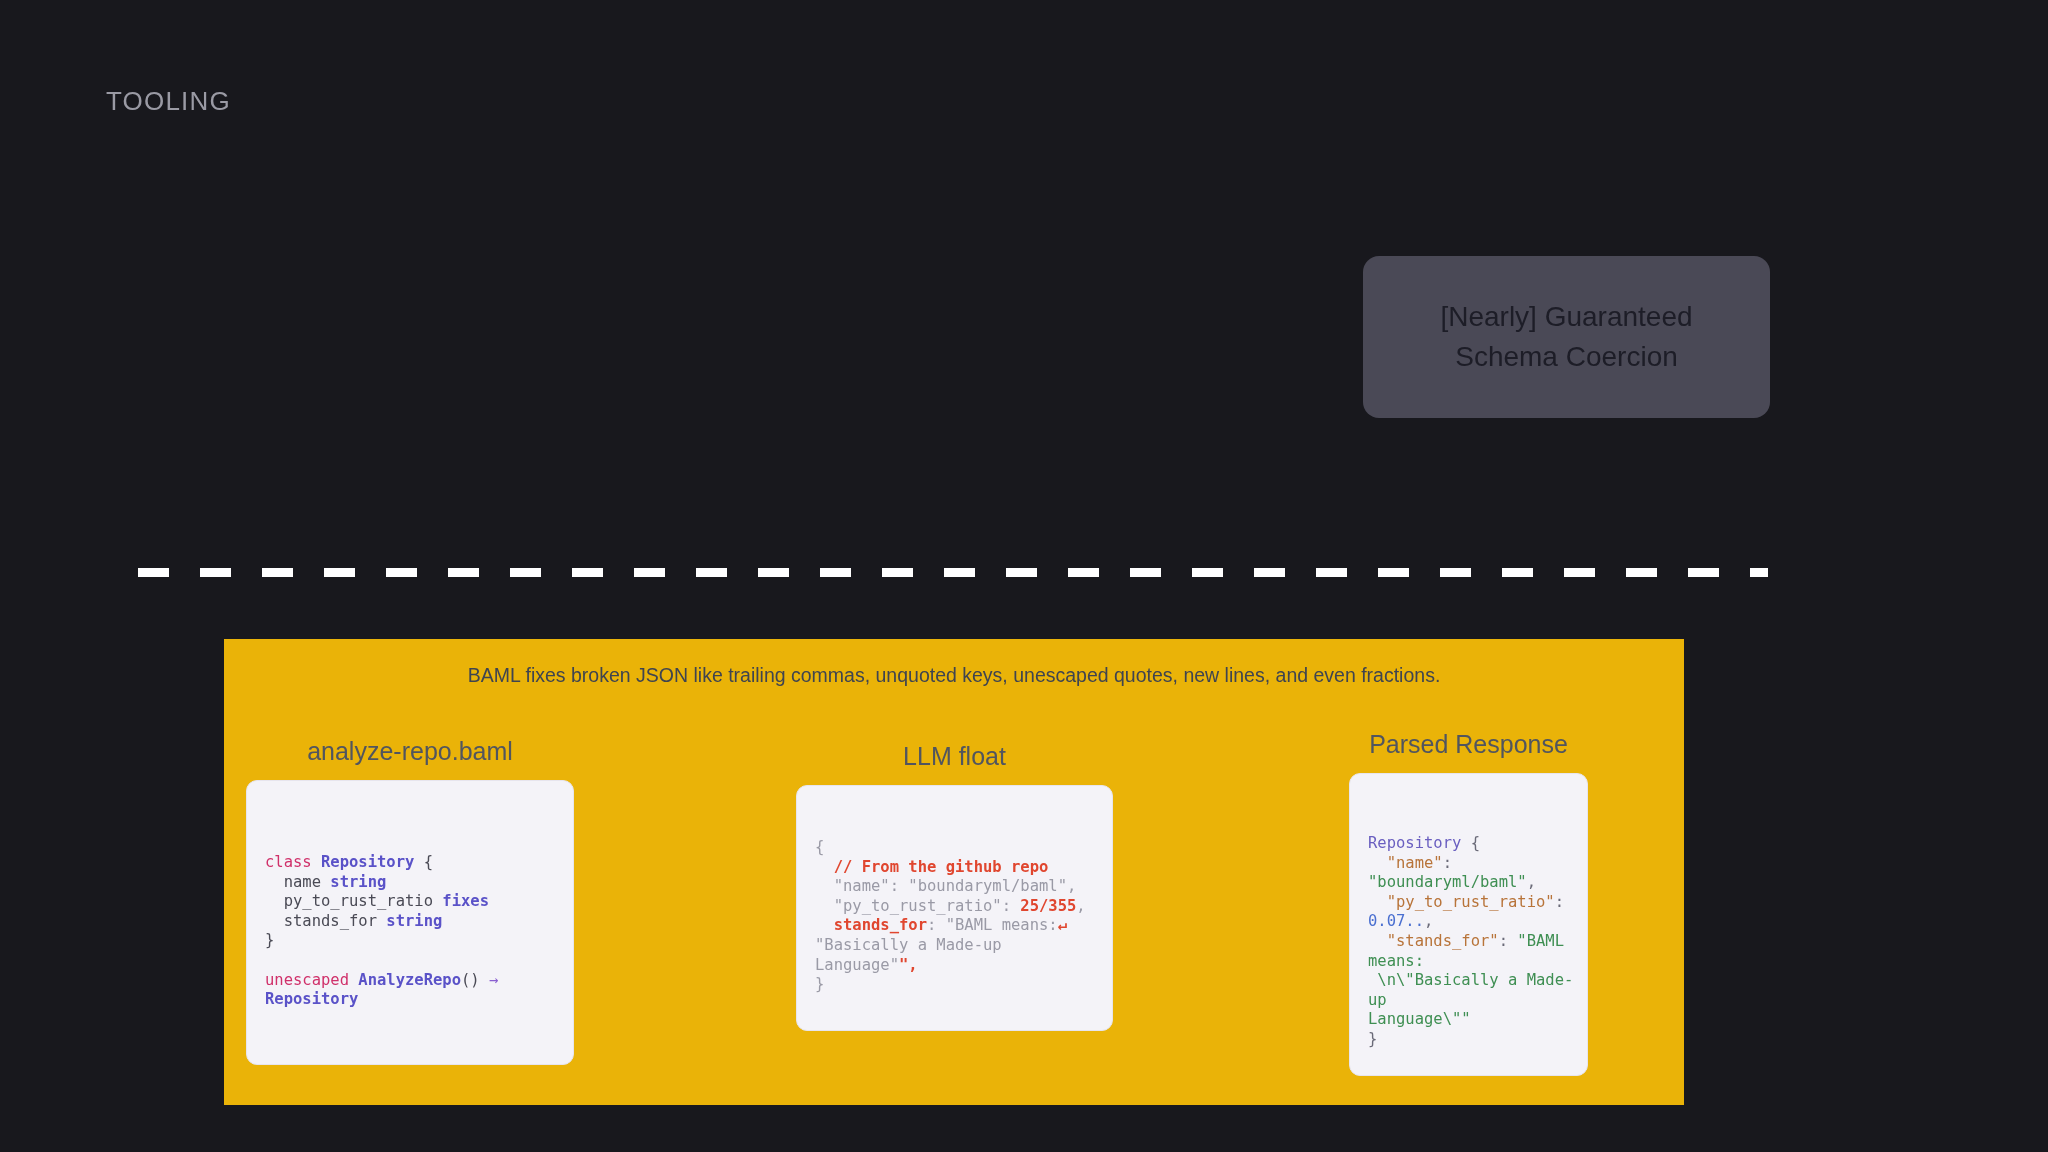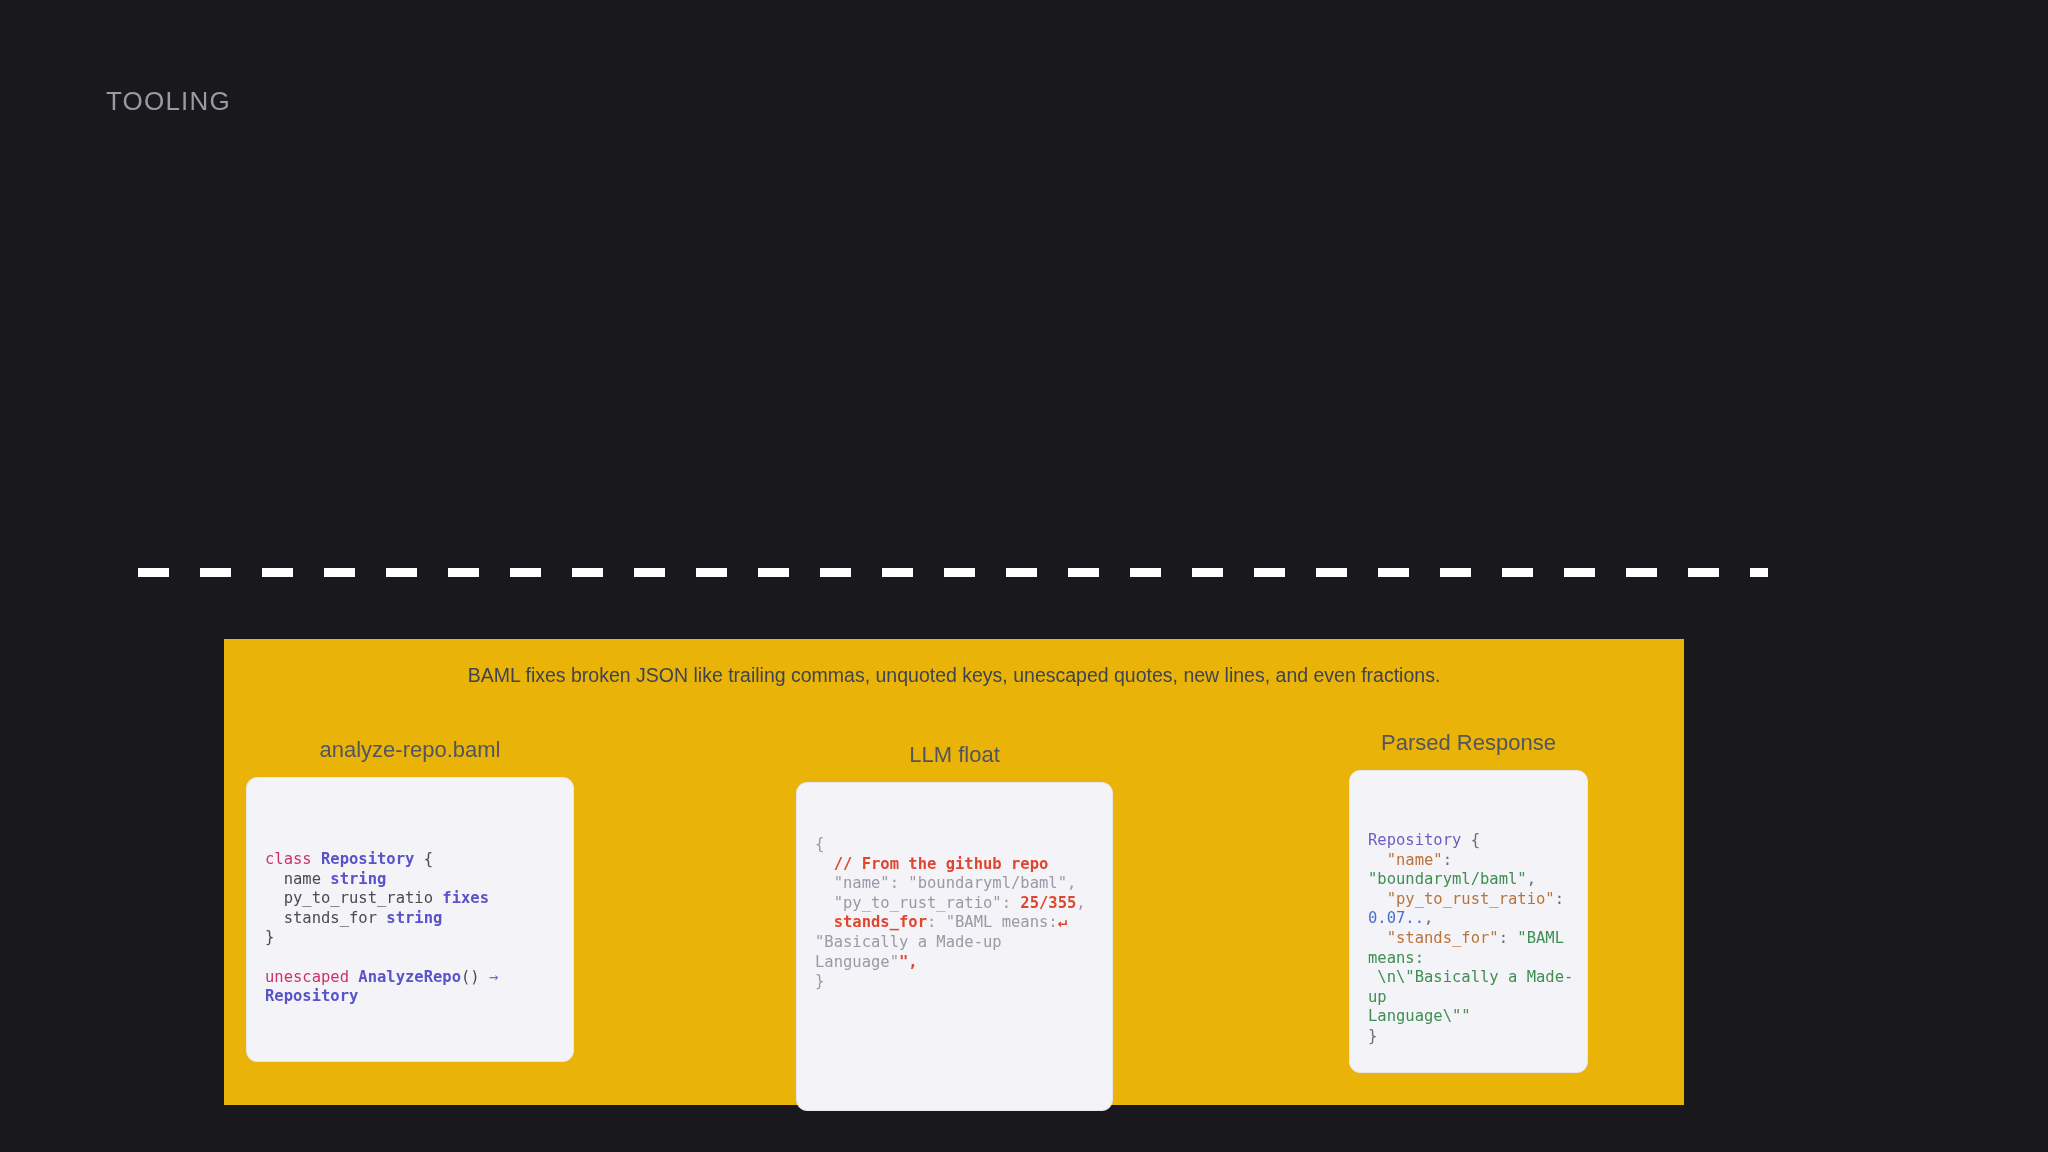--- a/index.html
+++ b/index.html
@@ -85,21 +85,21 @@
     width: 100%;
     text-align: center;
     font-size: 19.5px;
     color: #3f4450;
   }
 
   
   .col { position: absolute; }
   .col-label {
     text-align: center;
-    font-size: 22px;
+    font-size: 25px;
     color: #51555f;
     margin-bottom: 14px;
   }
   .code-card {
     background: #f4f3f8;
     border: 1px solid #e7e5ee;
     border-radius: 11px;
     overflow: hidden;
     position: relative;
   }
@@ -113,21 +113,21 @@
     white-space: pre-wrap;
     word-break: break-word;
   }
 
   
   .col-baml   { left: 22px;   top: 98px;  width: 328px; }
   .col-baml   .code-card { height: 285px; }
   .col-baml   .code { top: 72px; }
 
   .col-llm    { left: 572px;  top: 103px; width: 317px; }
-  .col-llm    .code-card { height: 329px; }
+  .col-llm    .code-card { height: 246px; }
   .col-llm    .code { top: 52px; }
 
   .col-parsed { left: 1113px; top: 91px; width: 251px; padding-left: 12px; }
   .col-parsed .code-card { height: 303px; }
   .col-parsed .code { top: 60px; }
 
   
   .kw       { color: #d0306a; }
   .type     { color: #5a52c8; font-weight: bold; }
   .ident    { color: #5a52c8; font-weight: bold; }
@@ -143,20 +143,23 @@
   .ppunct   { color: #6a6a78; }
 </style>
 </head>
 <body>
 
 <div class="stage">
 
   <div class="eyebrow">TOOLING</div>
 
   <div class="tabs">
+    <div class="tab tab-2 inactive">
+      <span>[Nearly] Guaranteed Schema Coercion</span>
+    </div>
   </div>
 
   <div class="divider"></div>
 
   <div class="panel">
 
     <div class="panel-caption">BAML fixes broken JSON like trailing commas, unquoted keys, unescaped quotes, new lines, and even fractions.</div>
 
     <div class="col col-baml">
       <div class="col-label">analyze-repo.baml</div>

